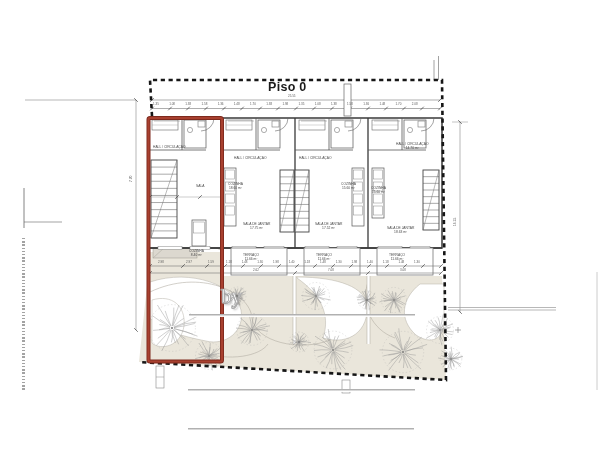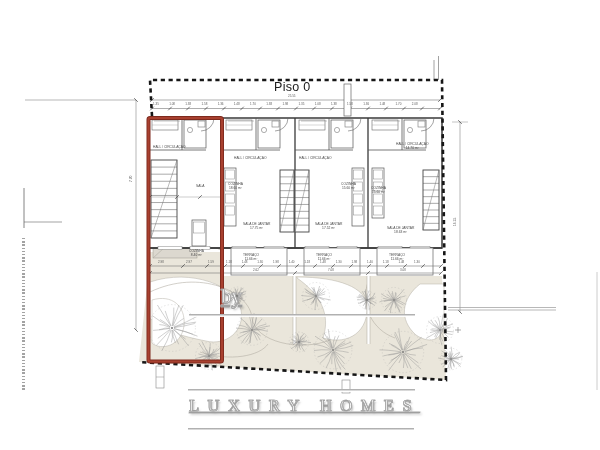--- a/index.html
+++ b/index.html
@@ -8,27 +8,27 @@
   #plan-svg{position:absolute;left:0;top:0;}
   .lbl{position:absolute;font-size:6px;line-height:1.15;color:#4a4a4a;white-space:nowrap;
        transform:scale(.55);transform-origin:0 0;text-align:center;}
   .lbl div{text-align:center;}
   .dimrow{position:absolute;font-size:6px;color:#5a5a5a;white-space:nowrap;
           transform:scale(.5);transform-origin:0 0;}
   .dimnum{position:absolute;font-size:6px;color:#5a5a5a;white-space:nowrap;
           transform:scale(.5);transform-origin:0 0;}
   .vdim{position:absolute;font-size:6px;color:#5a5a5a;white-space:nowrap;
         transform:rotate(-90deg) scale(.55);transform-origin:0 0;}
-  #piso-title{position:absolute;left:274px;top:80px;font-size:12.5px;font-weight:400;
+  #piso-title{position:absolute;left:268px;top:80px;font-size:12.5px;font-weight:700;
               color:#1b1b1b;letter-spacing:.3px;}
   
   .wm{position:absolute;font-family:"Liberation Serif", serif;color:rgba(255,255,255,.95);
       -webkit-text-stroke:0.7px #9f9f9f;
       text-shadow:1.5px 1.5px 2px rgba(110,110,110,.55), -0.5px -0.5px 0 #c9c9c9,
-                  0.5px -0.5px 0 #b5b5b5, -0.5px 0.5px 0 #b5b5b5;text-decoration:underline;}
+                  0.5px -0.5px 0 #b5b5b5, -0.5px 0.5px 0 #b5b5b5;}
   #wm-by{left:221px;top:284px;font-size:21px;}
   #wm-brand{left:146px;top:322px;font-size:62px;letter-spacing:-1px;}
   #wm-tagline{left:189px;top:396px;font-size:16.5px;letter-spacing:8.5px;}
   .wm-rule{position:absolute;height:2px;background:linear-gradient(to bottom,#9d9d9d,#ececec);
            box-shadow:1px 1px 0 rgba(255,255,255,.9);}
   #wm-rule-top{left:189px;top:314px;width:226px;}
   #wm-rule-mid{left:188px;top:389px;width:227px;}
   #wm-rule-bot{left:188px;top:428px;width:226px;}
   
   #microtext{position:absolute;left:22px;top:238px;width:2.5px;height:154px;
@@ -378,15 +378,14 @@
   <span class="dimnum" style="left:186px;top:260px">2.97</span>
   <span class="dimnum" style="left:208px;top:260px">1.59</span>
   <span class="vdim" style="left:129px;top:182px">7.70</span>
   <span class="vdim" style="left:453px;top:226px">16.15</span>
 
   <div id="microtext"></div>
 
   <span id="wm-by" class="wm">by</span>
   <div id="wm-rule-top" class="wm-rule"></div>
   <div id="wm-rule-mid" class="wm-rule"></div>
-  <span id="wm-tagline" class="wm">LUXURY HOMES</span>
   <div id="wm-rule-bot" class="wm-rule"></div>
 </div>
 
 </body></html>

